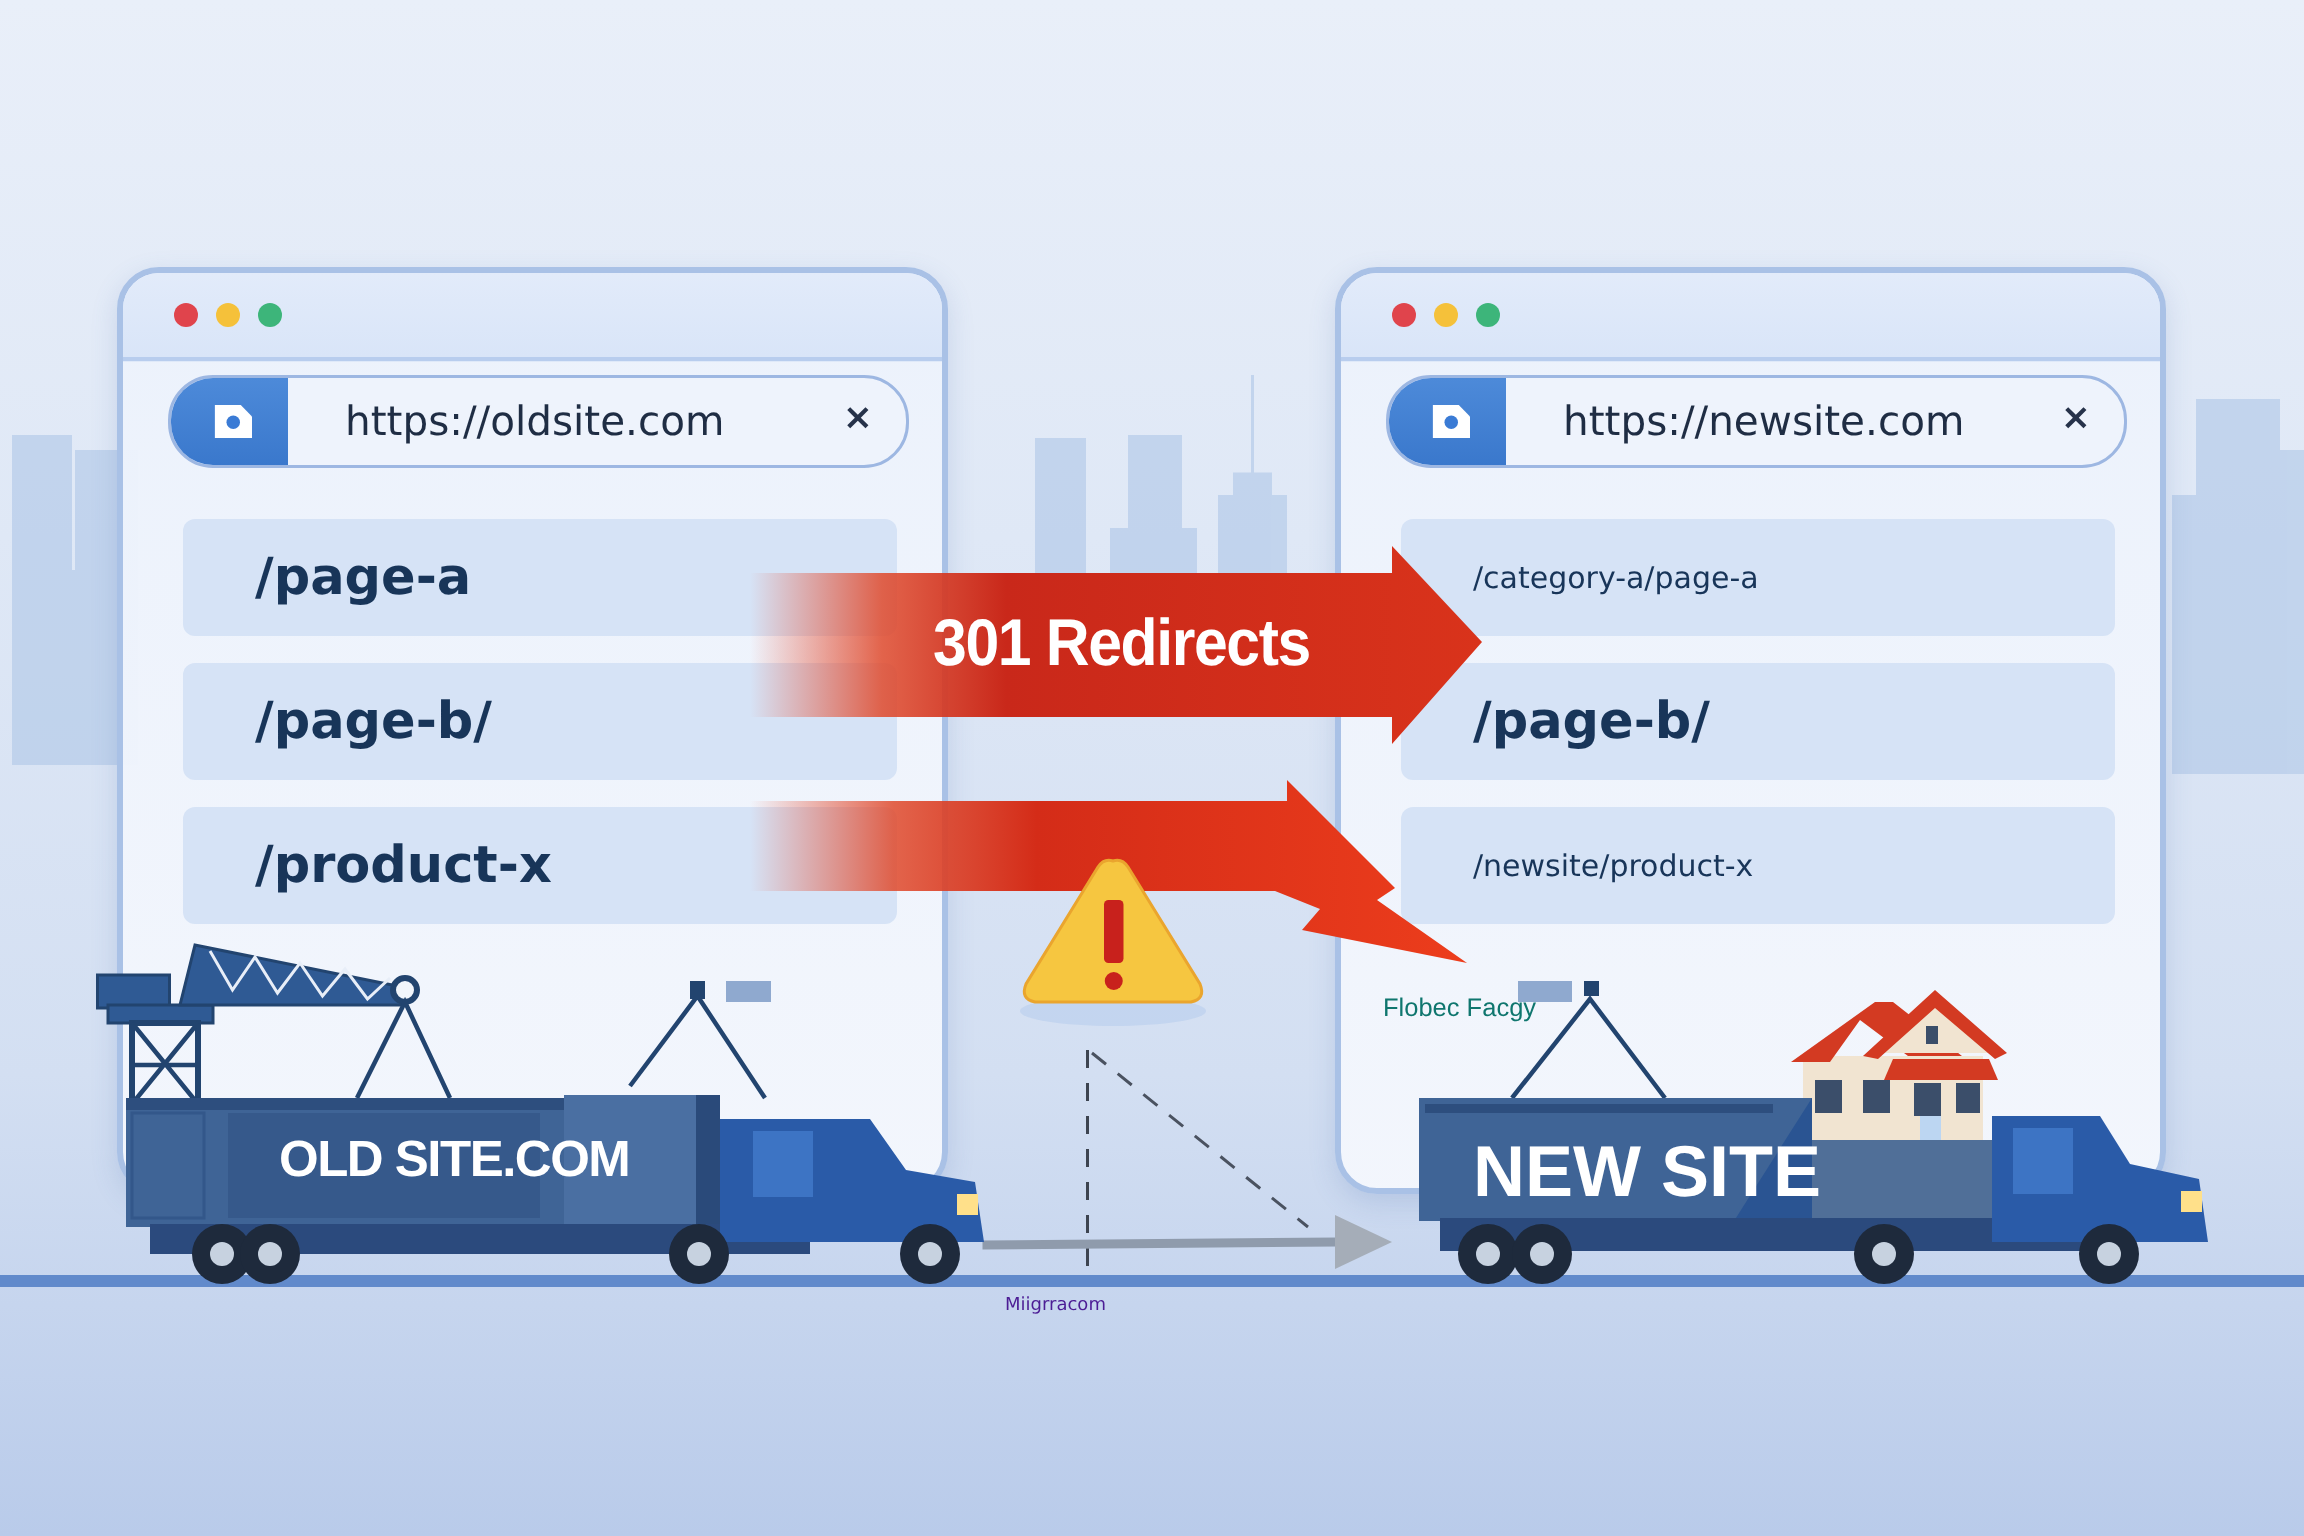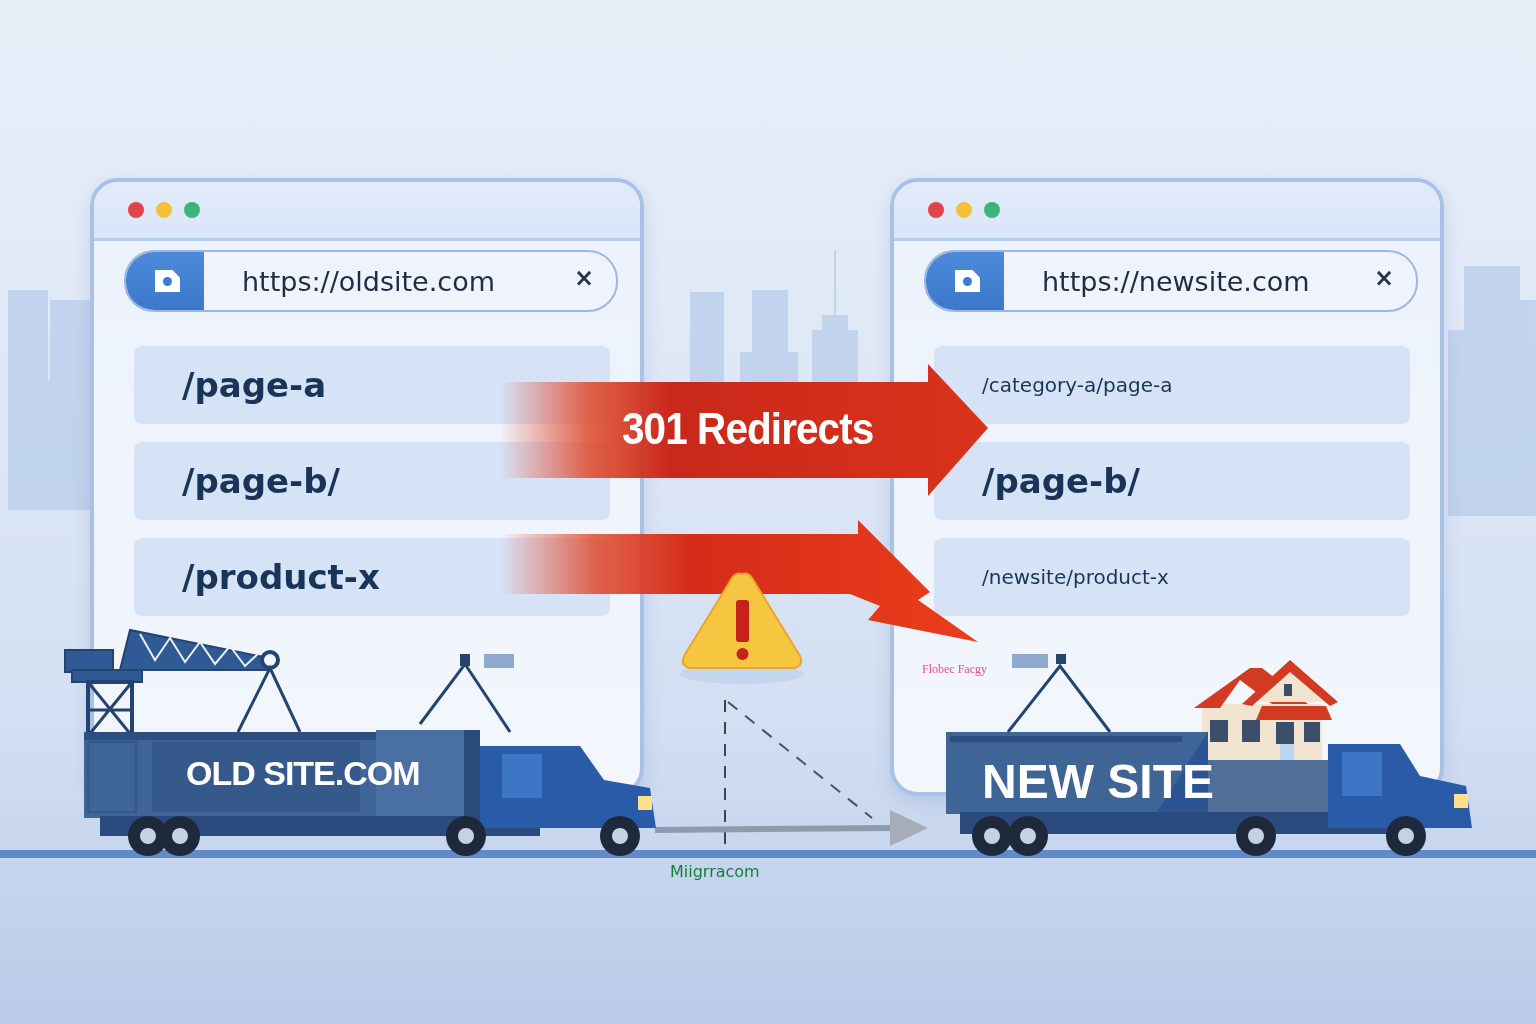--- a/index.html
+++ b/index.html
@@ -4,21 +4,21 @@
 <style>
   html,body{margin:0;padding:0;}
   body{width:1536px;height:1024px;overflow:hidden;position:relative;
     font-family:"DejaVu Sans","Liberation Sans",sans-serif;
     background:linear-gradient(180deg,#e9eff9 0%,#dfe8f6 35%,#d3dff2 70%,#b9cbea 100%);}
   .skyline{position:absolute;left:0;top:0;width:1536px;height:1024px;}
   .browser{position:absolute;top:178px;width:546px;height:610px;
     border:4px solid #a9c1e6;border-radius:28px;
     background:linear-gradient(180deg,rgba(236,242,252,0.96),rgba(244,247,253,0.96));
     box-shadow:0 6px 18px rgba(80,110,170,0.18);}
-  .browser.old{left:90px;}
+  .browser.old{left:78px;}
   .browser.new{left:890px;text-align:right;}
   .titlebar{height:56px;border-bottom:3px solid #b8cdee;border-radius:24px 24px 0 0;
     background:linear-gradient(180deg,#e2ebfa,#d9e5f8);position:relative;}
   .dot{position:absolute;top:20px;width:16px;height:16px;border-radius:50%;}
   .dot.r{left:34px;background:#e0444c;}
   .dot.y{left:62px;background:#f5c13a;}
   .dot.g{left:90px;background:#3db57a;}
   .urlbar{position:absolute;top:68px;left:30px;width:490px;height:58px;
     border:2px solid #9db7e2;border-radius:30px;background:#eef3fc;overflow:hidden;}
   .urlicon{position:absolute;left:0;top:0;width:78px;height:58px;
@@ -33,22 +33,22 @@
     display:flex;align-items:center;padding-left:48px;font-size:34px;color:#183559;font-weight:bold;}
   .new .row{font-weight:normal;font-size:20px;}
   .new .row.bold{font-weight:bold;font-size:34px;}
   .arrow{position:absolute;}
   .arrow-label{position:absolute;left:622px;top:404px;font-size:44px;font-weight:bold;color:#fff;
     font-family:"Liberation Sans","DejaVu Sans",sans-serif;letter-spacing:-1px;transform:scaleX(0.92);transform-origin:left;}
   .warn{position:absolute;left:676px;top:568px;}
   .ground{position:absolute;left:0;top:850px;width:1536px;height:8px;background:#4f7cc4;opacity:0.85;}
   .truck{position:absolute;}
   .truck-label{position:absolute;color:#fff;font-weight:bold;font-family:"Liberation Sans","DejaVu Sans",sans-serif;}
-  .caption{position:absolute;left:670px;top:862px;font-size:16px;color:#15803d;}
-  .faint-label{position:absolute;left:922px;top:662px;font-size:12px;color:#ec4899;font-family:Liberation Serif, serif;}
+  .caption{position:absolute;left:670px;top:862px;font-size:12px;color:#4c1d95;}
+  .faint-label{position:absolute;left:922px;top:662px;font-size:17px;color:#0f766e;font-family:Liberation Sans, sans-serif;}
 </style>
 </head>
 <body>
 
 <svg class="skyline" viewBox="0 0 1536 1024">
   <g fill="#b8cdea" opacity="0.75">
     <rect x="8" y="290" width="40" height="220"></rect>
     <rect x="50" y="300" width="42" height="210"></rect>
     <rect x="20" y="380" width="60" height="130"></rect>
     <rect x="690" y="292" width="34" height="90"></rect>

